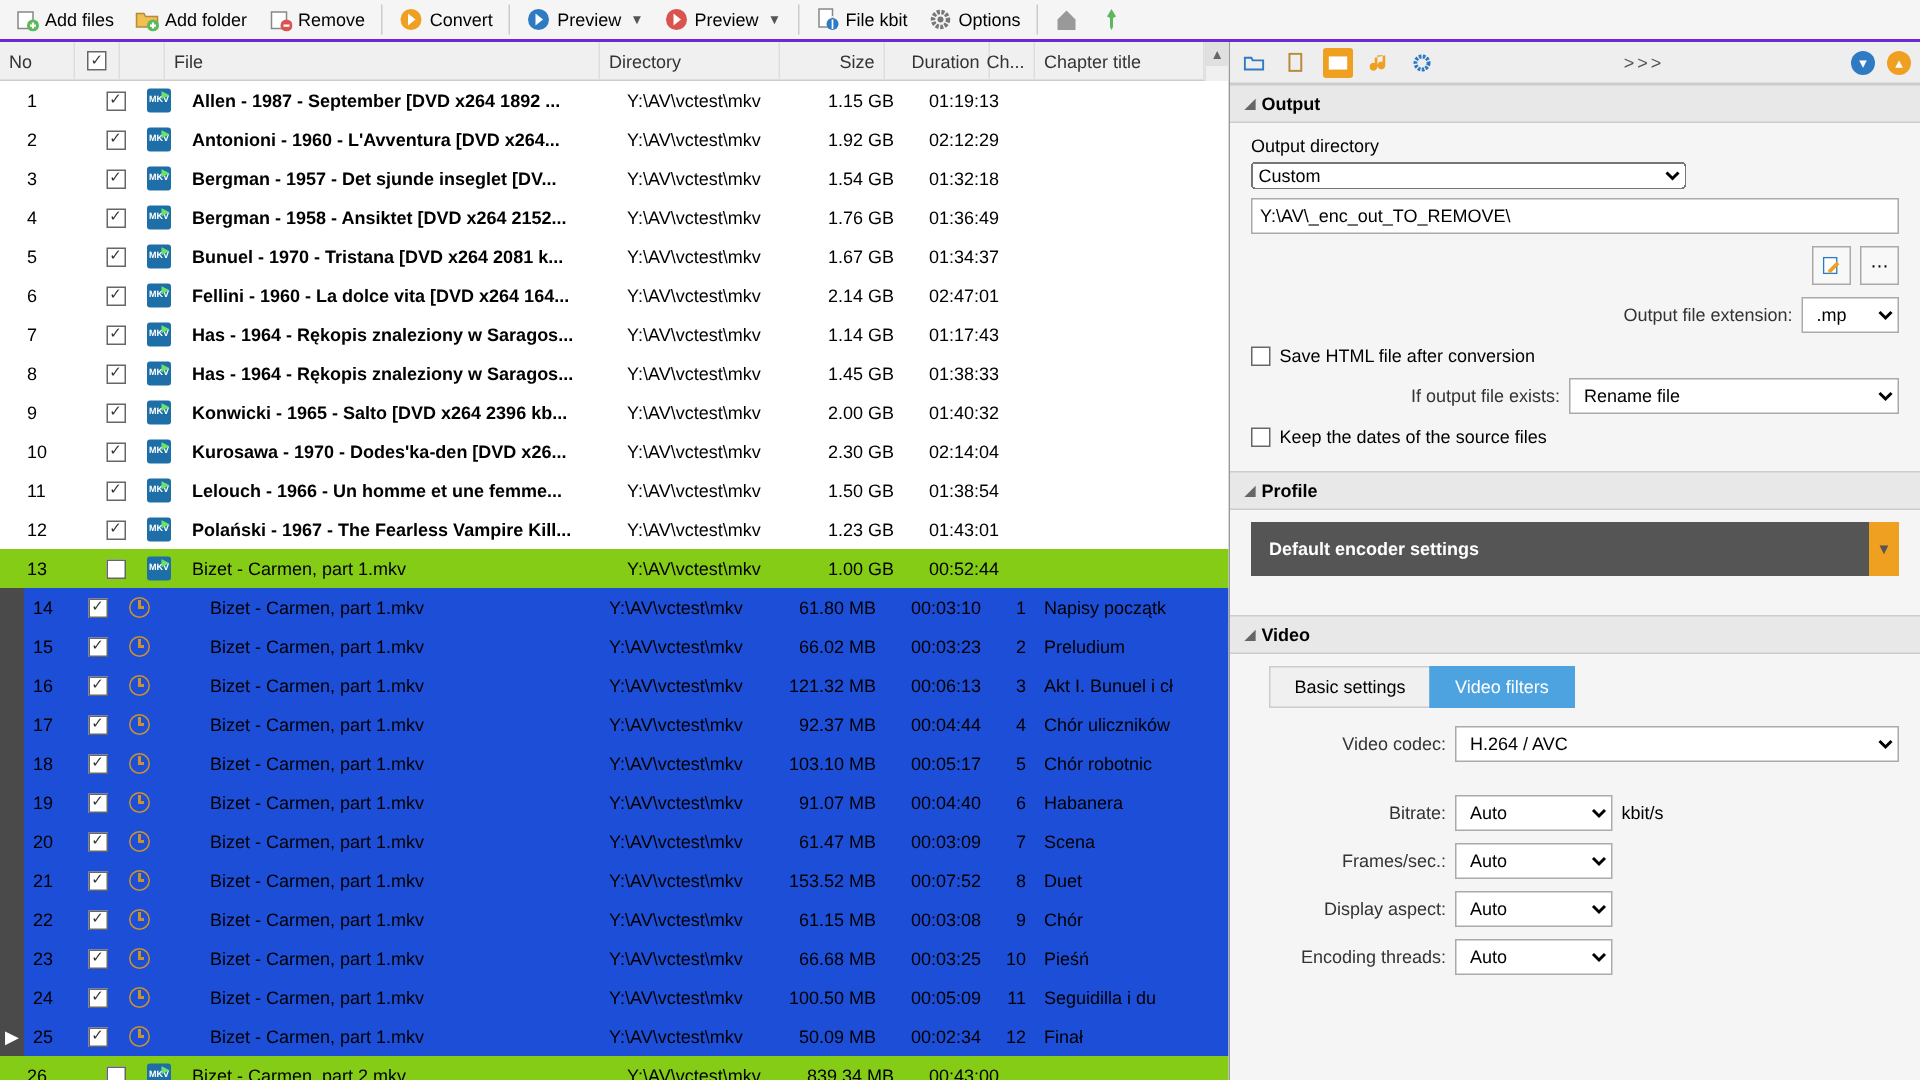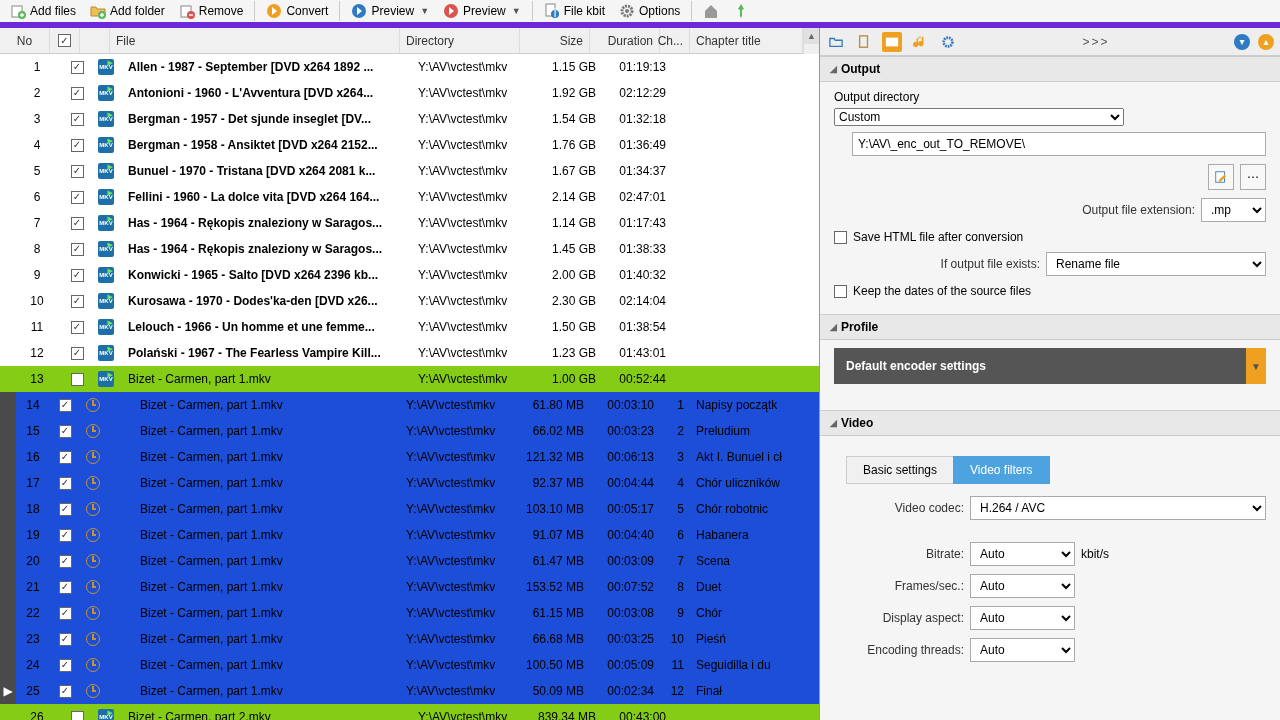--- a/index.html
+++ b/index.html
@@ -1,26 +1,26 @@
 <!DOCTYPE html>
 <html><head>
 <meta charset="utf-8">
 <style>
 *{box-sizing:border-box;margin:0;padding:0;font-family:"Segoe UI",Tahoma,sans-serif;font-size:12px}
 body{background:#f0f0f0;width:1280px;height:720px;overflow:hidden;display:flex;flex-direction:column}
-.toolbar{background:#f5f5f5;height:28px;display:flex;align-items:center;gap:2px;padding:0 4px;border-bottom:6px solid #6d28d9}
+.toolbar{background:#f5f5f5;height:28px;display:flex;align-items:center;gap:2px;padding:0 4px;border-bottom:2px solid #6d28d9}
 .tb-btn{display:flex;align-items:center;gap:4px;padding:3px 6px;cursor:pointer;border-radius:2px}
 .tb-ico{width:16px;height:16px;display:inline-block}
 .tb-sep{width:1px;height:20px;background:#ccc;margin:0 3px}
 .drop{font-size:9px;color:#555;margin-left:2px}
 .main{flex:1;display:flex;overflow:hidden}
 .left{flex:1;display:flex;flex-direction:column;border-right:1px solid #999;background:#fff}
 .grid-head{display:flex;background:#f0f0f0;border-bottom:1px solid #ccc;height:26px}
 .grid-head>div{border-right:1px solid #ddd;padding:4px 6px;display:flex;align-items:center;color:#333}
-.col-no{width:50px;justify-content:center}
+.col-no{width:50px;justify-content:flex-start}
 .col-chk{width:30px;justify-content:center}
 .col-ico{width:30px}
 .col-file{width:290px}
 .col-dir{width:120px}
 .col-size{width:70px;justify-content:flex-end}
 .col-dur{width:70px;justify-content:flex-end}
 .col-ch{width:30px;justify-content:flex-end}
 .col-ct{flex:1}
 .grid-body{flex:1;overflow:hidden}
 .row{display:flex;height:26px;align-items:stretch}
@@ -46,21 +46,21 @@
 .tico.active{background:#f0a020}
 .section-h{background:#e8e8e8;border-top:1px solid #ccc;border-bottom:1px solid #ccc;padding:5px 10px;font-weight:600;display:flex;align-items:center;gap:4px}
 .section-h::before{content:"◢";font-size:9px;color:#666}
 .section-b{padding:8px 14px}
 .fld{display:flex;align-items:center;margin-bottom:8px;gap:6px}
 .fld label{text-align:right;color:#333}
 .fld select,.fld input[type=text]{border:1px solid #aaa;background:#fff;padding:3px 5px;height:24px}
 .fld select{padding-right:18px}
 .profile-bar{background:#555;color:#fff;padding:10px 12px;margin:4px 0 10px 0;display:flex;justify-content:space-between;align-items:center;font-weight:600;font-size:13px}
 .profile-bar .pd{background:#f0a020;color:#555;width:20px;height:36px;margin:-10px -12px -10px 0;display:flex;align-items:center;justify-content:center;font-size:10px}
-.tabs{display:flex;margin:12px 0 12px 12px}
+.tabs{display:flex;margin:0 0 12px 12px}
 .tab{padding:6px 16px;border:1px solid #ccc;background:#f0f0f0;cursor:pointer;margin-right:-1px}
 .tab.active{background:#4da3e0;color:#fff;border-color:#4da3e0}
 .ibtn{width:26px;height:26px;border:1px solid #aaa;background:#f8f8f8;display:inline-flex;align-items:center;justify-content:center;cursor:pointer}
 .scrollbar{width:16px;background:#f0f0f0;border-left:1px solid #ddd;display:flex;flex-direction:column}
 .sb-btn{height:16px;background:#e0e0e0;text-align:center;font-size:9px;line-height:16px;color:#666}
 .circ{width:16px;height:16px;border-radius:50%;display:inline-flex;align-items:center;justify-content:center;color:#fff;font-size:10px}
 </style>
 </head>
 <body>
 
@@ -663,21 +663,21 @@
     </div>
 
     <div style="flex:1;overflow:auto">
     <div class="section-h">
           <span>Output</span>
         </div>
     <div class="section-b">
       <div style="margin-bottom:4px">Output directory</div>
       <select style="width:290px;margin-bottom:6px"><option>Custom</option></select>
       <div class="fld">
-        <input type="text" style="flex: 1 1 0%; margin-left: 18px;" value="Y:\AV\_enc_out_TO_REMOVE\">
+        <input type="text" style="flex: 1 1 0%;" value="Y:\AV\_enc_out_TO_REMOVE\">
       </div>
       <div class="fld" style="justify-content:flex-end">
         <span class="ibtn">
               <svg width="14" height="14" viewBox="0 0 16 16">
                 <rect x="2" y="2" width="10" height="12" fill="#fff" stroke="#2e7bc4"></rect>
                 <path d="M5 12l7-7 2 2-7 7z" fill="#f0a020"></path>
               </svg>
             </span>
         <span class="ibtn">⋯</span>
       </div>

